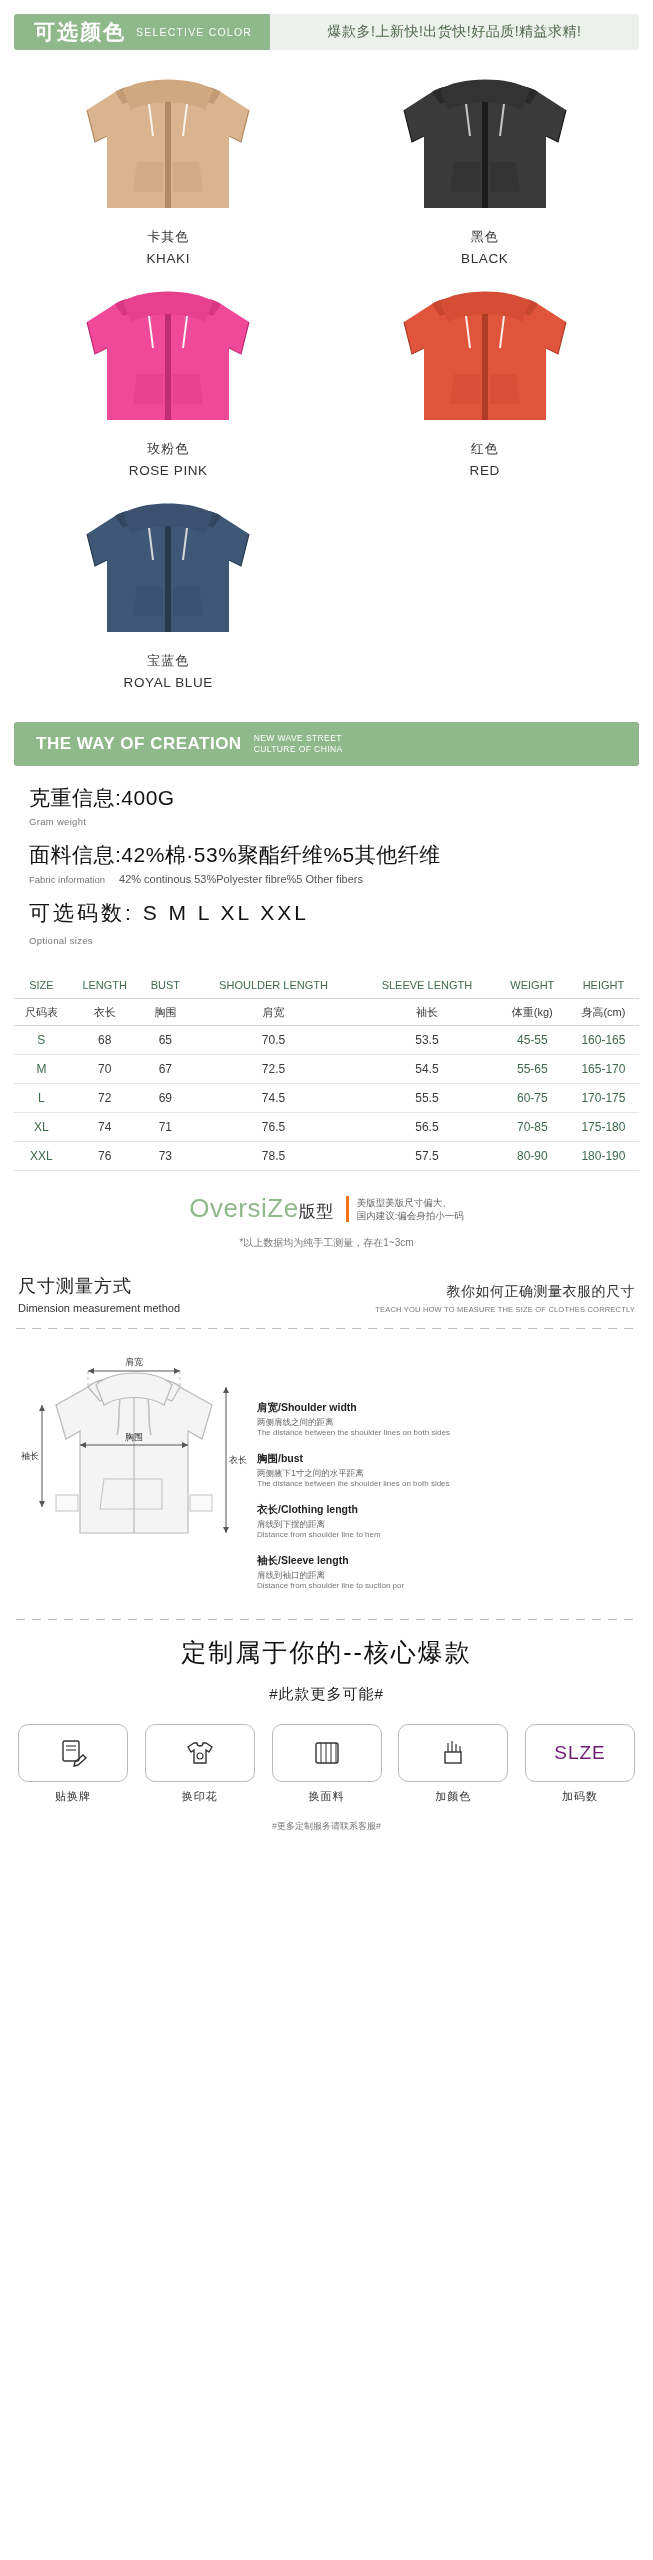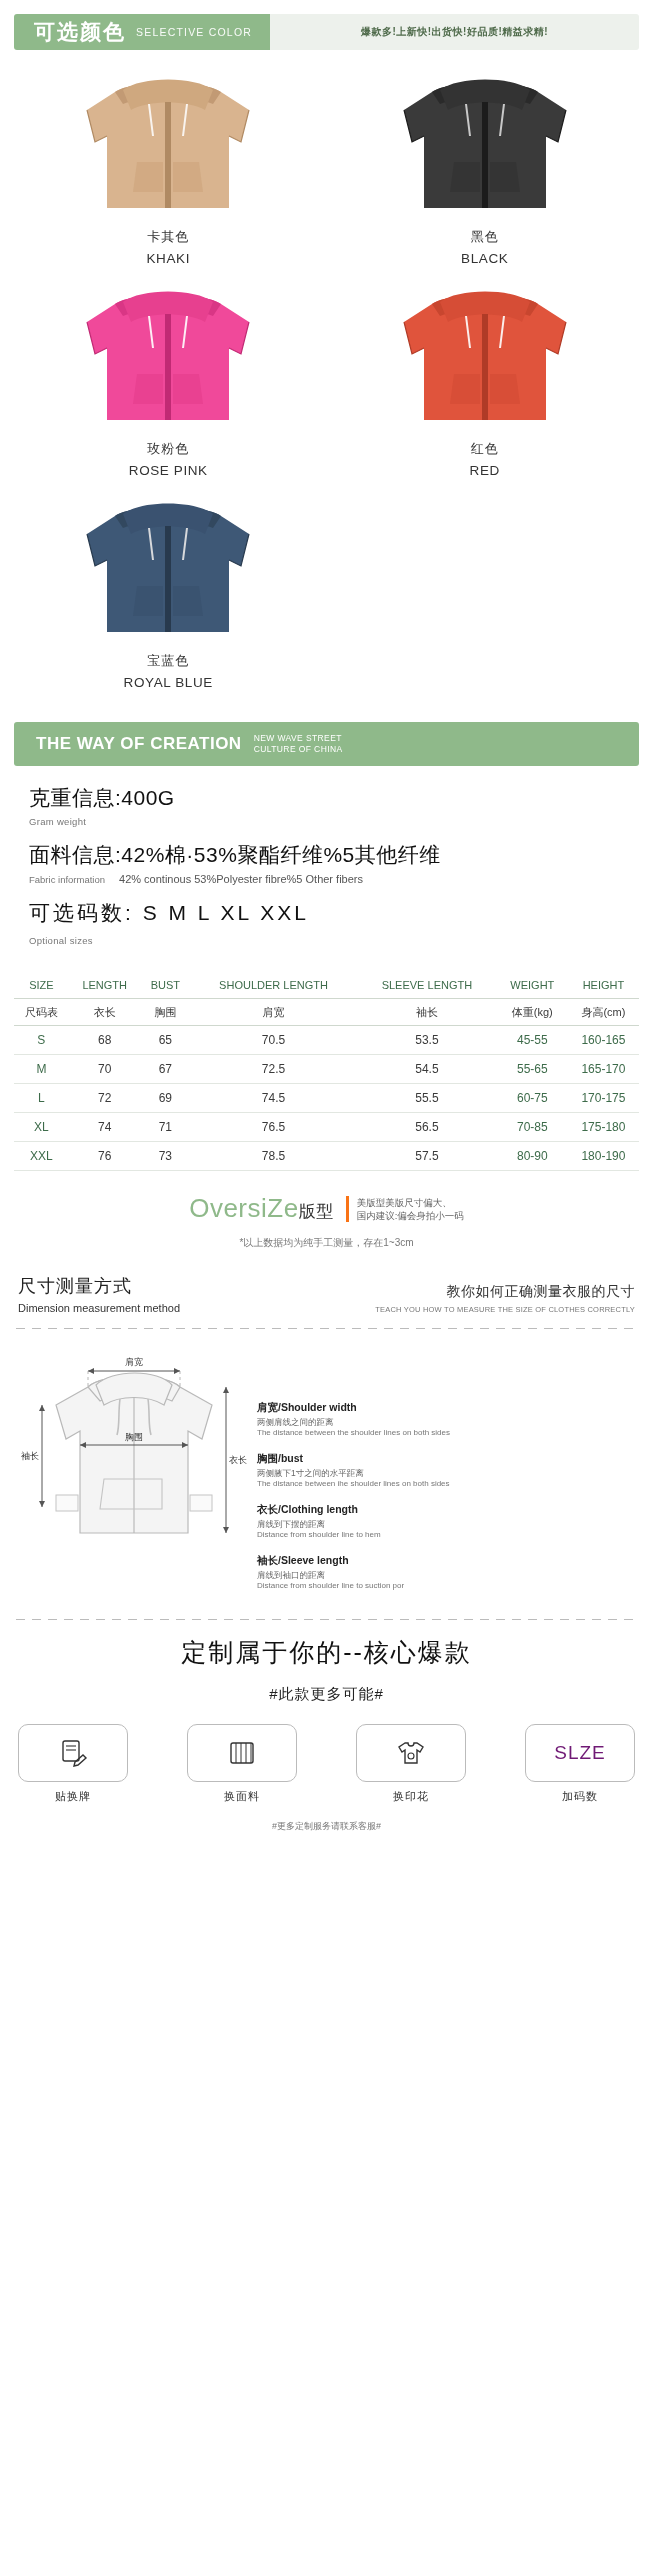--- a/index.html
+++ b/index.html
@@ -40,24 +40,23 @@
   }
   .bar-right {
     flex: 1 1 auto;
     background: #edf1ec;
     display: flex;
     align-items: center;
     justify-content: center;
     border-radius: 0 3px 3px 0;
   }
   .bar-right span {
-    font-size: 10px;
+    font-size: 14px;
     color: #4e6a4a;
     letter-spacing: .5px;
-    font-weight: bold;
   }
 
   
   .colors {
     display: grid;
     grid-template-columns: 1fr 1fr;
     gap: 0px;
     padding: 14px 10px 6px 10px;
   }
   .color-cell {
@@ -572,40 +571,52 @@
           <line x1="10" y1="14" x2="20" y2="14" stroke="#333" stroke-width="1.1"></line>
           <path d="M19 26 l8 -7 3 3 -8 7 -4 1 z" fill="none" stroke="#333" stroke-width="1.4"></path>
         </svg>
       </div>
       <div class="icon-label">贴换牌</div>
     </div>
 
     <div class="icon-box">
       <div class="icon-frame">
         <svg width="34" height="34" viewBox="0 0 34 34">
+          <path d="M11 7 l-6 4 3 5 3 -2 v13 h12 V14 l3 2 3 -5 -6 -4 h-3 a3 3 0 0 1 -6 0 z" fill="none" stroke="#333" stroke-width="1.4"></path>
+          <circle cx="17" cy="20" r="3" fill="none" stroke="#333" stroke-width="1.1"></circle>
+        </svg>
+      </div>
+      <div class="icon-label">换印花</div>
+    </div>
+
+    <div class="icon-box">
+      <div class="icon-frame">
+        <svg width="34" height="34" viewBox="0 0 34 34">
           <rect x="6" y="7" width="22" height="20" rx="2" fill="none" stroke="#333" stroke-width="1.4"></rect>
           <line x1="11" y1="7" x2="11" y2="27" stroke="#333" stroke-width="1"></line>
           <line x1="16" y1="7" x2="16" y2="27" stroke="#333" stroke-width="1"></line>
           <line x1="21" y1="7" x2="21" y2="27" stroke="#333" stroke-width="1"></line>
           <line x1="26" y1="7" x2="26" y2="27" stroke="#333" stroke-width="1"></line>
         </svg>
       </div>
       <div class="icon-label">换面料</div>
     </div>
 
     <div class="icon-box">
       <div class="icon-frame">
         <svg width="34" height="34" viewBox="0 0 34 34">
-          <path d="M11 7 l-6 4 3 5 3 -2 v13 h12 V14 l3 2 3 -5 -6 -4 h-3 a3 3 0 0 1 -6 0 z" fill="none" stroke="#333" stroke-width="1.4"></path>
-          <circle cx="17" cy="20" r="3" fill="none" stroke="#333" stroke-width="1.1"></circle>
+          <rect x="9" y="16" width="16" height="11" fill="none" stroke="#333" stroke-width="1.4"></rect>
+          <line x1="12" y1="16" x2="12" y2="7" stroke="#333" stroke-width="1.2"></line>
+          <line x1="16" y1="16" x2="16" y2="5" stroke="#333" stroke-width="1.2"></line>
+          <line x1="20" y1="16" x2="20" y2="8" stroke="#333" stroke-width="1.2"></line>
+          <line x1="24" y1="16" x2="24" y2="10" stroke="#333" stroke-width="1.2"></line>
         </svg>
       </div>
-      <div class="icon-label">换印花</div>
-    </div>
-
+      <div class="icon-label">加颜色</div>
+    </div>
 
     <div class="icon-box">
       <div class="icon-frame">
         <span class="slze">SLZE</span>
       </div>
       <div class="icon-label">加码数</div>
     </div>
 
   </div>
 

